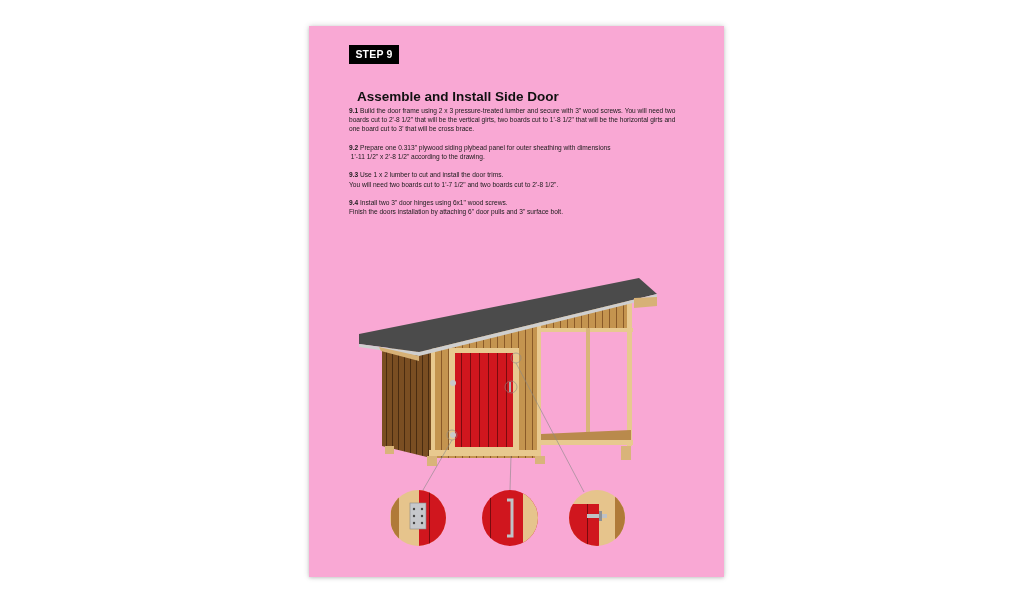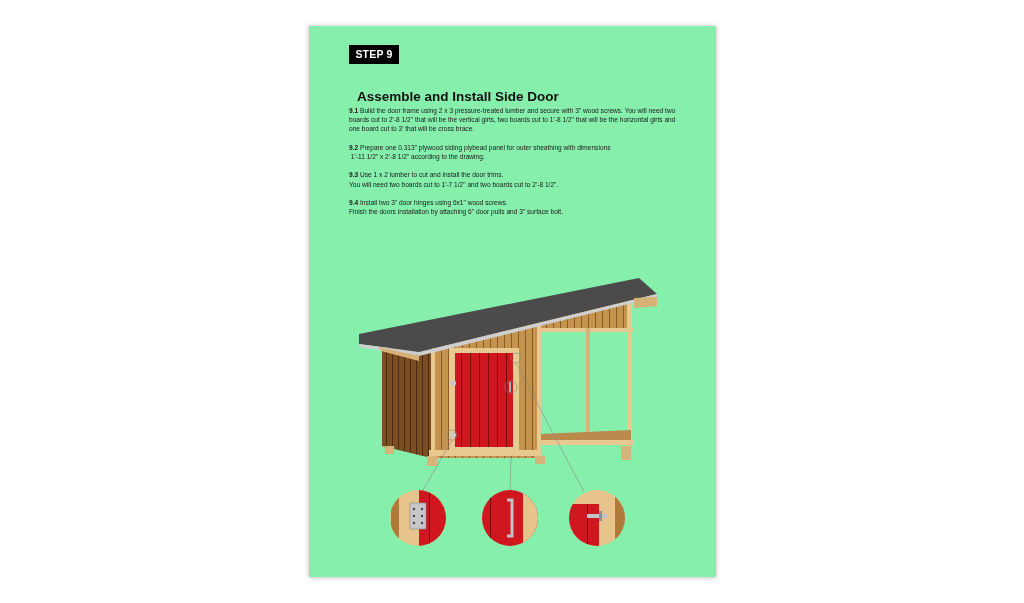--- a/index.html
+++ b/index.html
@@ -2,22 +2,23 @@
 <html><head>
 <meta charset="utf-8">
 <style>
   html, body { margin: 0; padding: 0; }
   body {
     width: 1024px; height: 603px; background: #ffffff; position: relative; overflow: hidden;
     font-family: "Liberation Sans", sans-serif;
   }
   .page {
     position: absolute; left: 309px; top: 26px; width: 407px; height: 551px;
-    background: #86efac;
+    background: #f9a8d4;
     box-shadow: 0 0 6px rgba(0,0,0,0.18), 0 1px 3px rgba(0,0,0,0.12);
+    padding-left: 8px;
   }
   .step-badge {
     position: absolute; left: 40px; top: 19px; width: 50px; height: 19px;
     background: #000; color: #fff; font-weight: bold; font-size: 10.5px;
     line-height: 19px; text-align: center; letter-spacing: 0.2px;
   }
   .title {
     position: absolute; left: 40px; top: 55px; font-size: 13.5px; font-weight: bold; color: #111;
     margin: 8px;
   }

